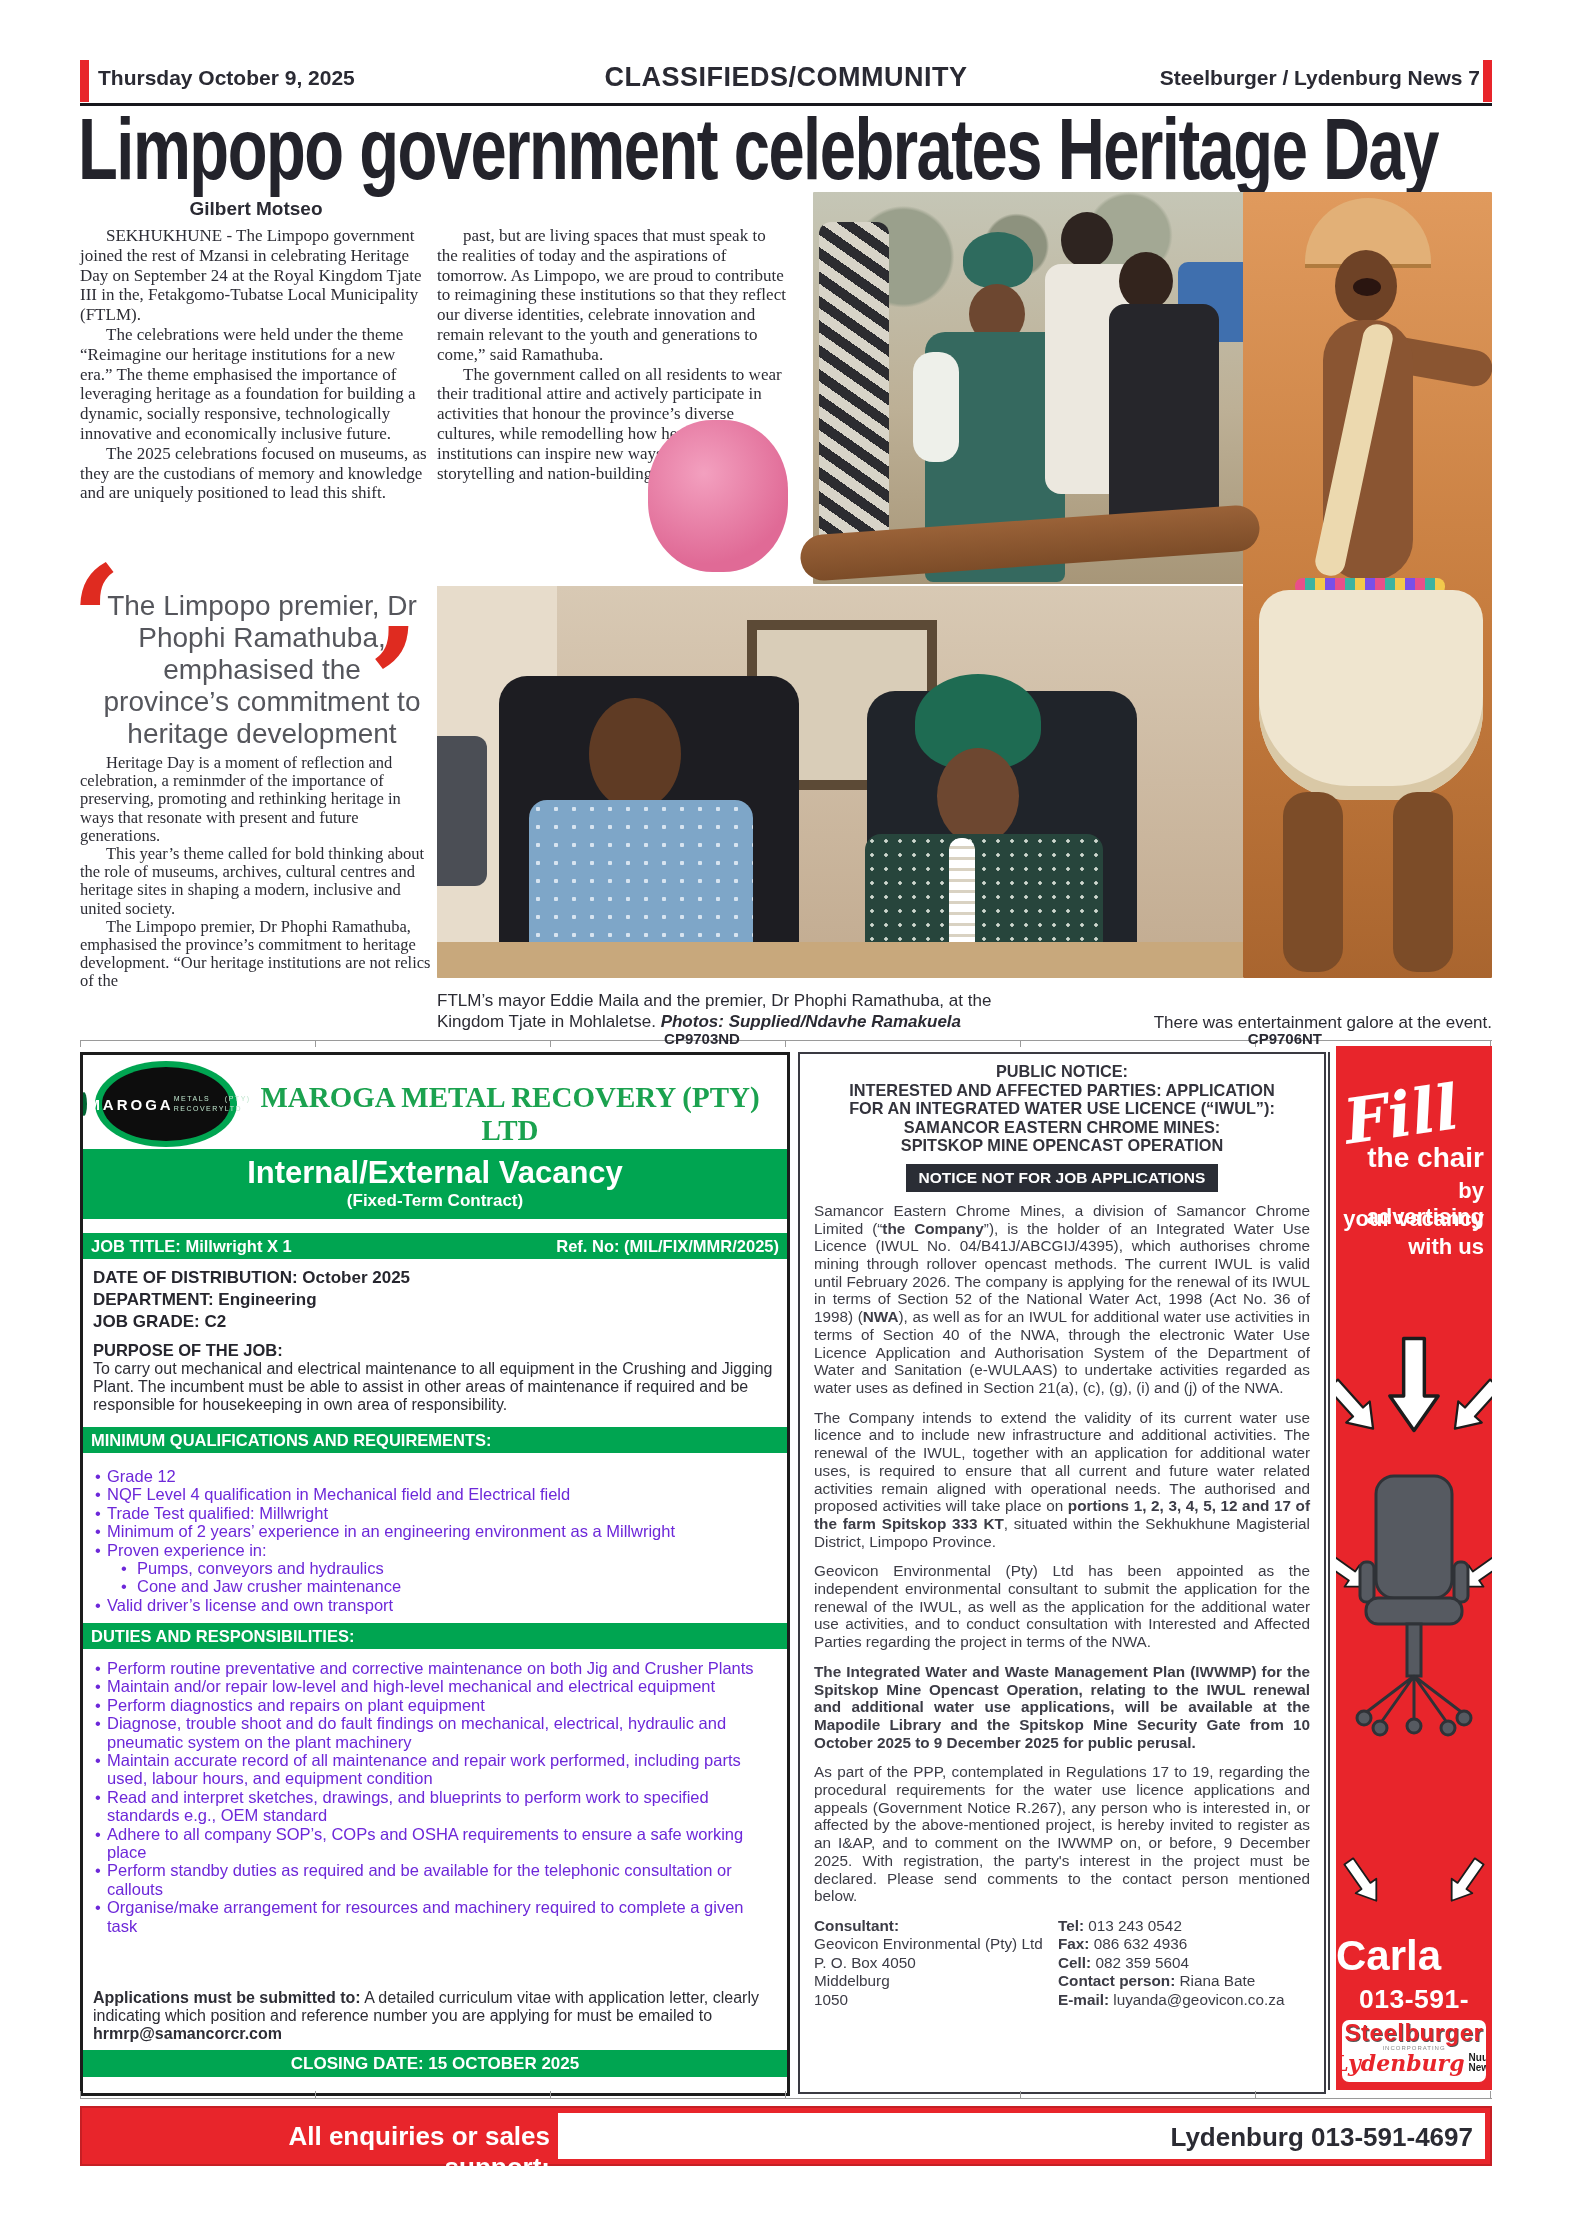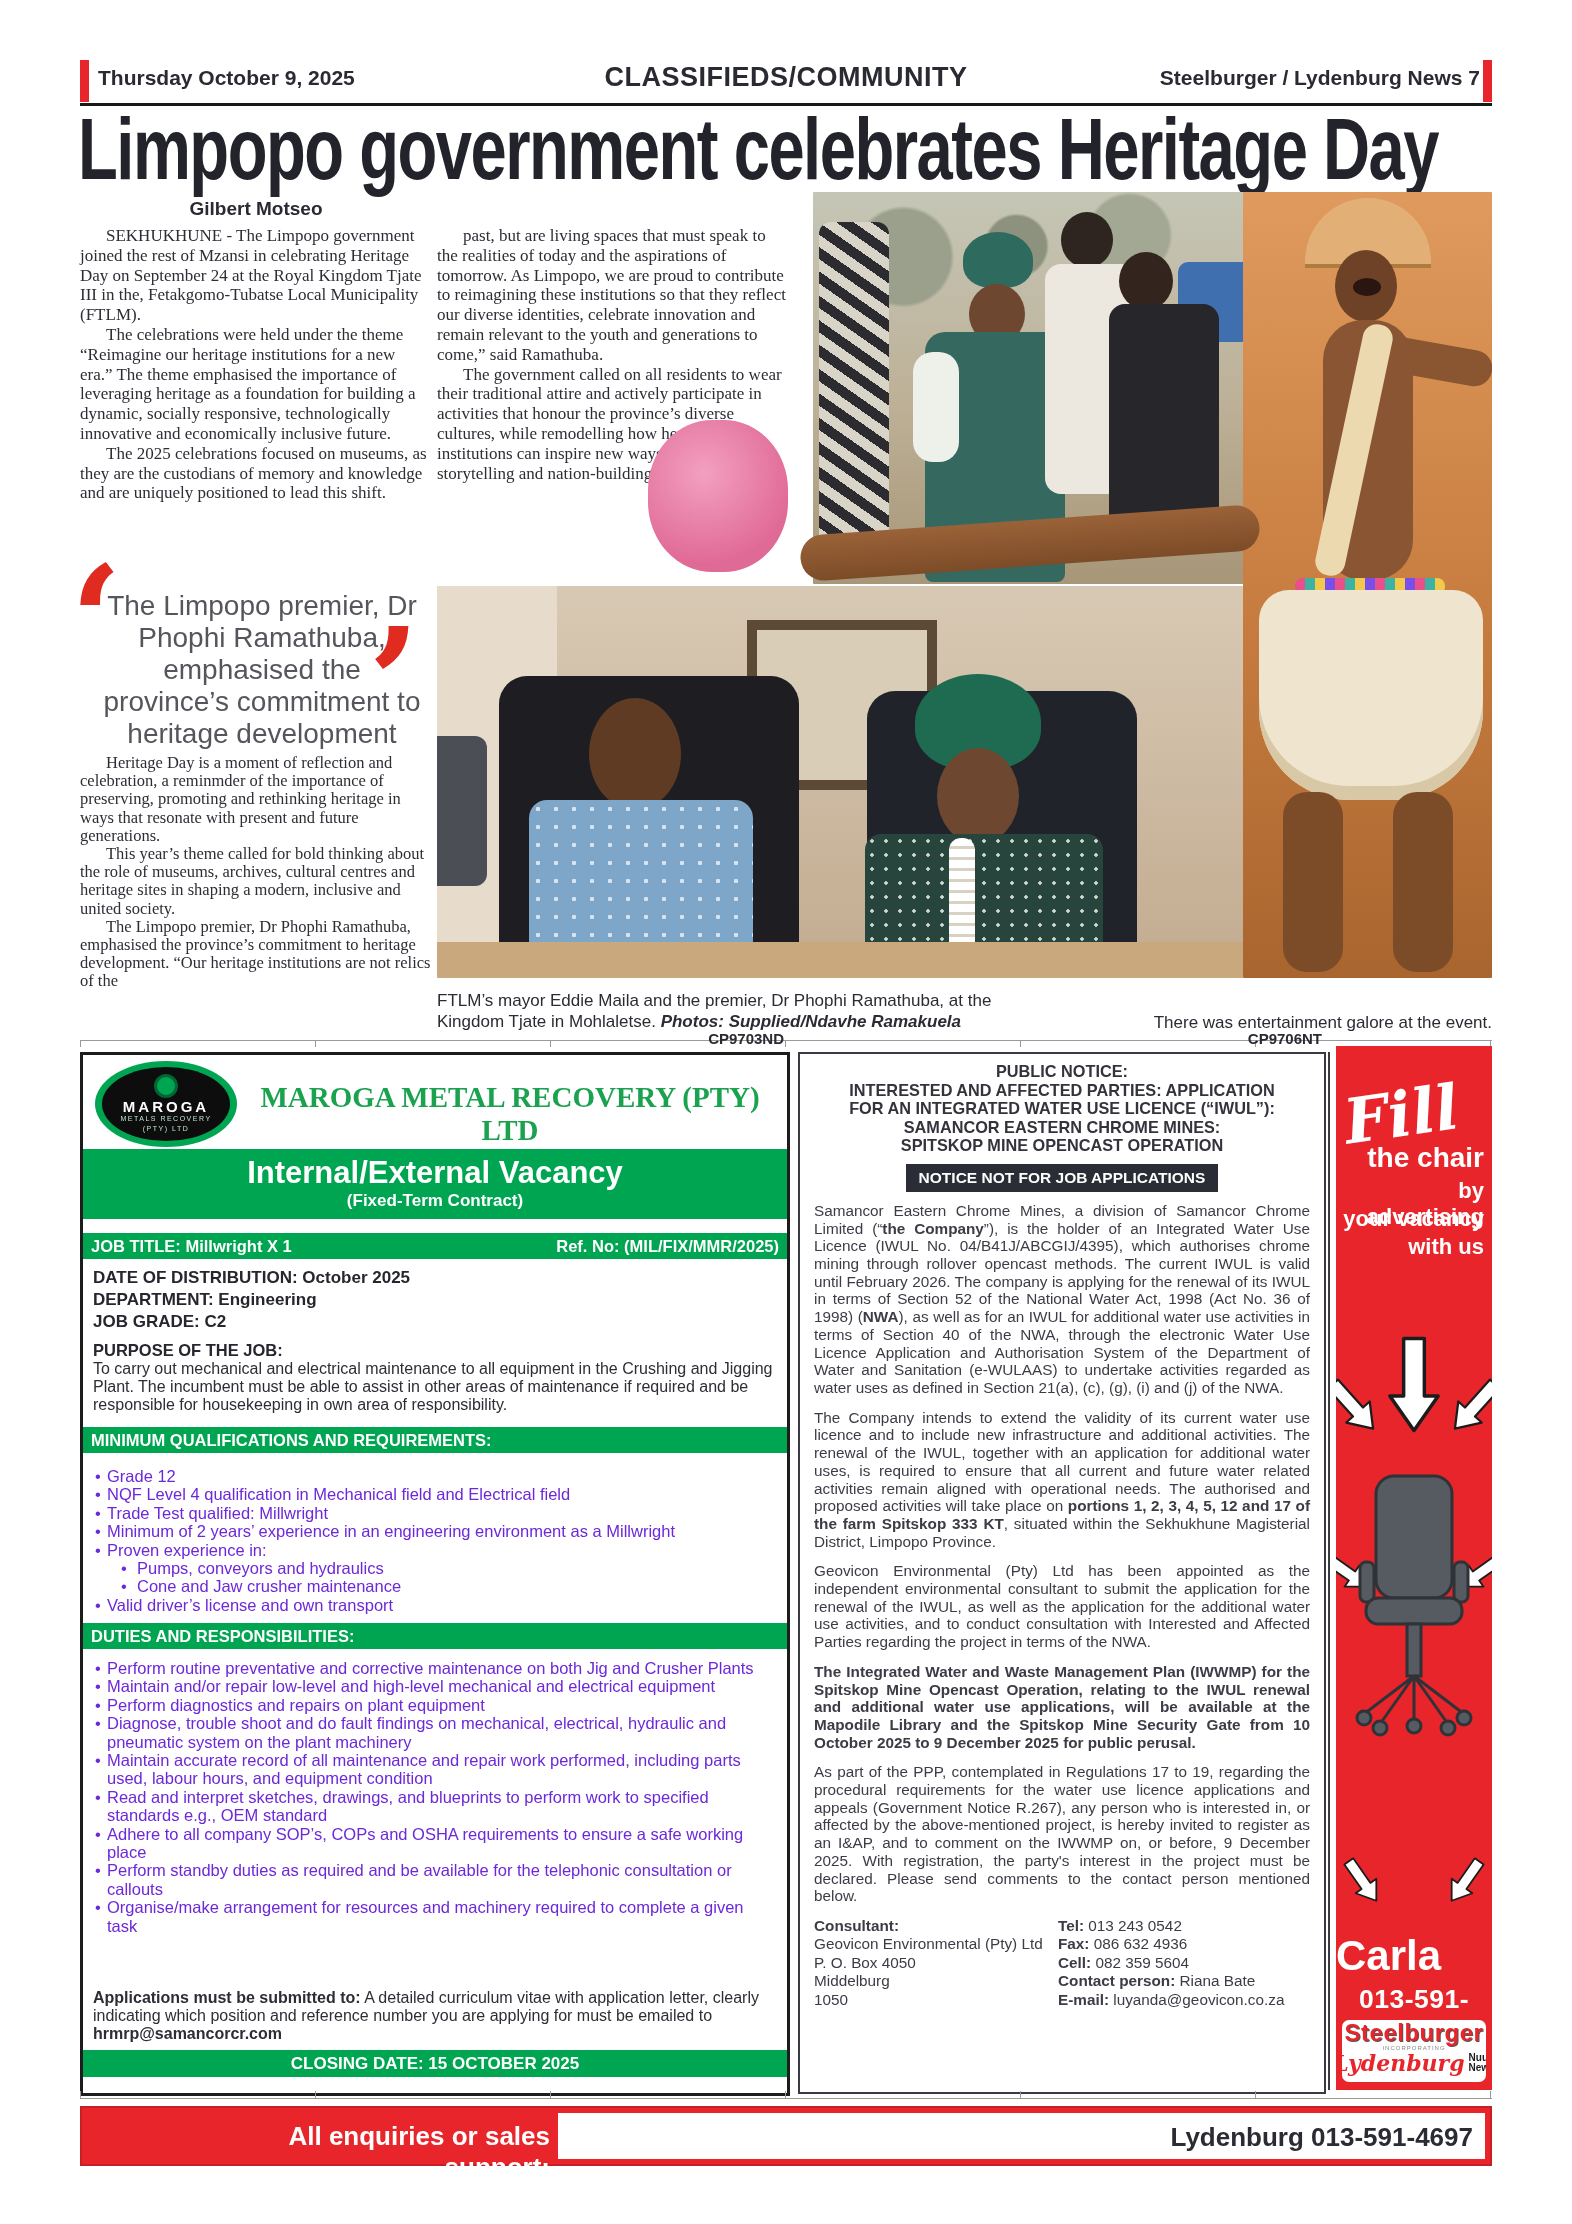--- a/index.html
+++ b/index.html
@@ -45,21 +45,21 @@
   
   .sep{left:80px;width:1412px;height:1px;background:#9a9a9a;}
   .sep-ticks{left:80px;width:1412px;height:7px;
      background:repeating-linear-gradient(90deg,#9a9a9a 0 1px,transparent 1px 235px);}
 
   
   .ad-tag{font-size:15px;font-weight:bold;color:#2a2a33;}
   .maroga{left:80px;top:1052px;width:704px;height:1038px;border:3px solid #1c1c1c;background:#fff;overflow:hidden;}
   .m-logo{left:12px;top:6px;width:142px;height:86px;background:#00a551;border-radius:50%;}
   .m-logo-in{position:absolute;left:7px;top:6px;right:7px;bottom:6px;background:#0d0d0d;border-radius:50%;
-             display:flex;flex-direction:column;align-items:center;justify-content:center;}
+             display:flex;flex-direction:row;align-items:center;justify-content:center;}
   .m-swirl{width:18px;height:18px;border-radius:50%;background:#00a551;border:3px solid #063;margin-bottom:1px;}
   .m-logo-name{color:#fff;font-weight:bold;font-size:15px;letter-spacing:3px;line-height:1;}
   .m-logo-s1{color:#bfe5cd;font-size:7px;letter-spacing:1.5px;line-height:1.4;}
   .m-title{left:160px;top:26px;width:534px;text-align:center;font-family:"Liberation Serif",serif;
            font-weight:bold;font-size:29px;color:#1ba24f;}
   .gband{left:0;top:94px;width:100%;height:70px;background:#00a551;color:#fff;text-align:center;}
   .gband .t1{font-size:31px;font-weight:bold;line-height:1.15;padding-top:6px;}
   .gband .t2{font-size:17px;font-weight:bold;}
   .jobbar{left:0;top:178px;width:100%;height:26px;background:#00a551;color:#fff;font-weight:bold;font-size:16.5px;
           display:flex;justify-content:space-between;align-items:center;padding:0 8px;box-sizing:border-box;}
@@ -196,21 +196,21 @@
 
   <div class="abs" style="left:800px;top:520px;width:460px;height:46px;background:linear-gradient(#9a6238,#7c4c28);border-radius:24px;transform:rotate(-4deg);z-index:3;"></div>
   <div class="abs" style="left:648px;top:420px;width:140px;height:152px;background:radial-gradient(circle at 40% 35%,#f3a0bf,#e06a96 70%);border-radius:46%;z-index:4;"></div>
 
   <div class="abs cap cap-left"><span>FTLM’s mayor Eddie Maila and the premier, Dr Phophi Ramathuba, at the Kingdom Tjate in Mohlaletse. </span><span class="bb ii">Photos: Supplied/Ndavhe Ramakuela</span></div>
   <div class="abs cap cap-right">There was entertainment galore at the event.</div>
 
   <div class="abs sep" style="top:1040px;"></div>
   <div class="abs sep-ticks" style="top:1040px;"></div>
 
-  <div class="abs ad-tag" style="left:620px;top:1030px;width:164px;text-align:right;">CP9703ND</div>
+  <div class="abs ad-tag" style="left:620px;top:1030px;width:164px;text-align:center;">CP9703ND</div>
   <div class="abs maroga">
     <div class="abs m-logo">
       <div class="m-logo-in">
         <div class="m-swirl"></div>
         <div class="m-logo-name">MAROGA</div>
         <div class="m-logo-s1">METALS RECOVERY</div>
         <div class="m-logo-s1">(PTY) LTD</div>
       </div>
     </div>
     <div class="abs m-title">MAROGA METAL RECOVERY (PTY) LTD</div>

